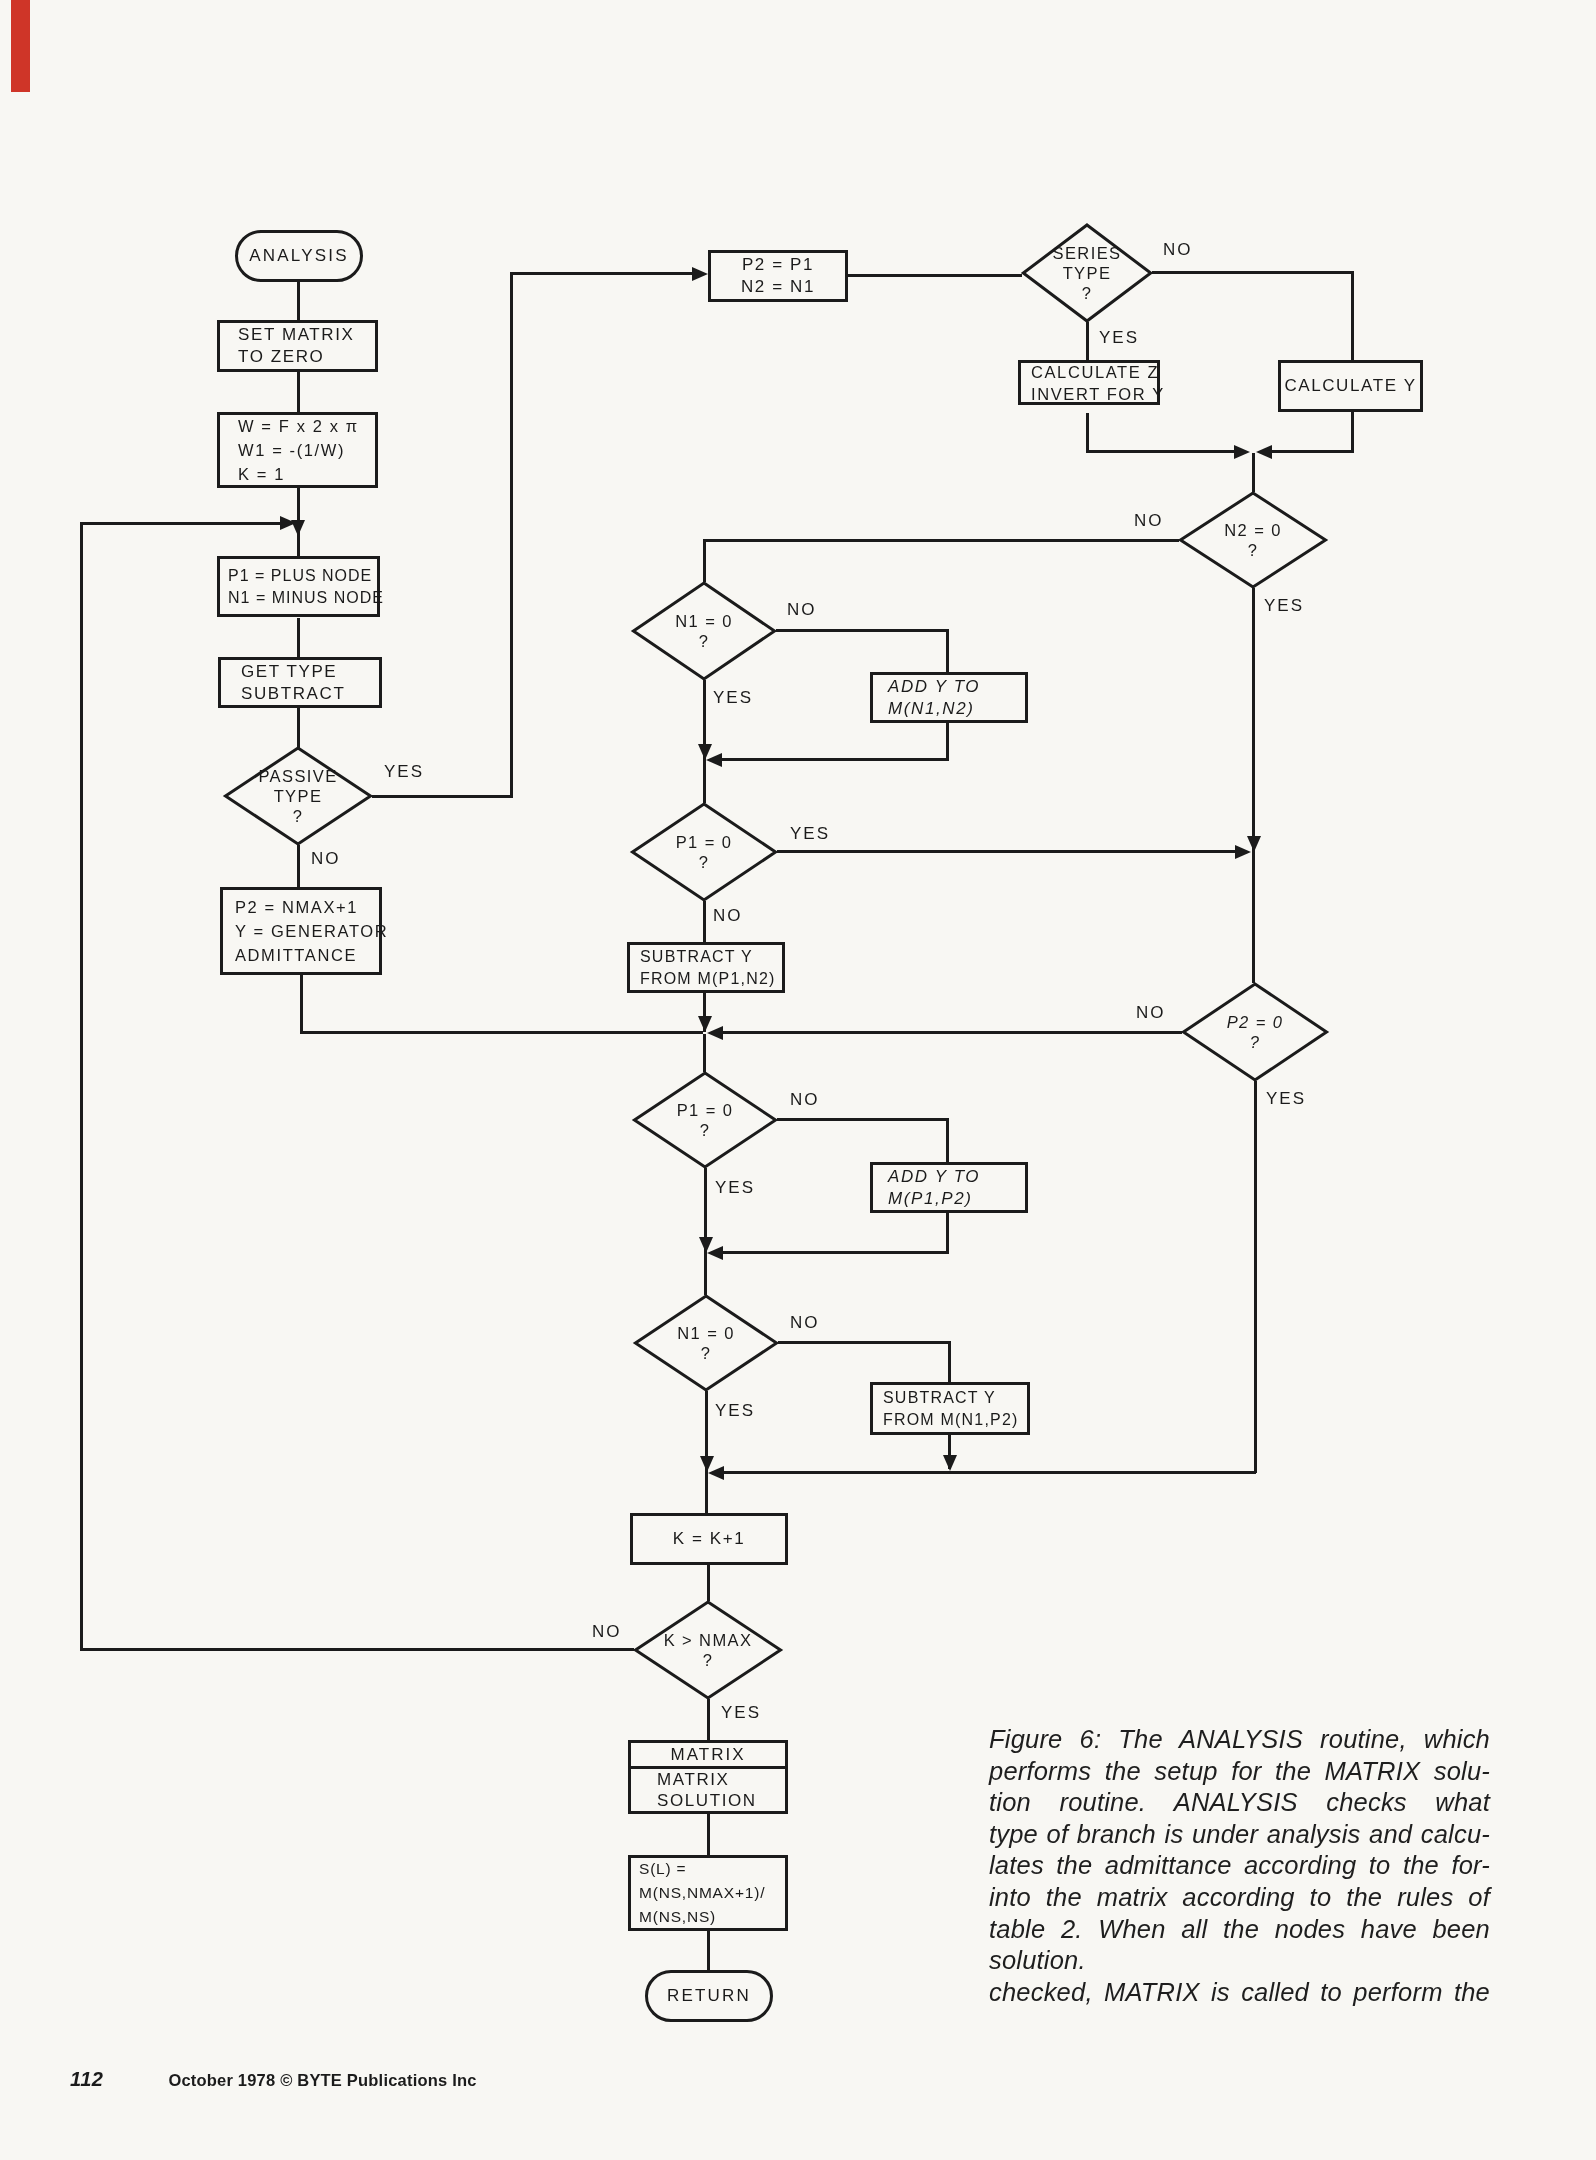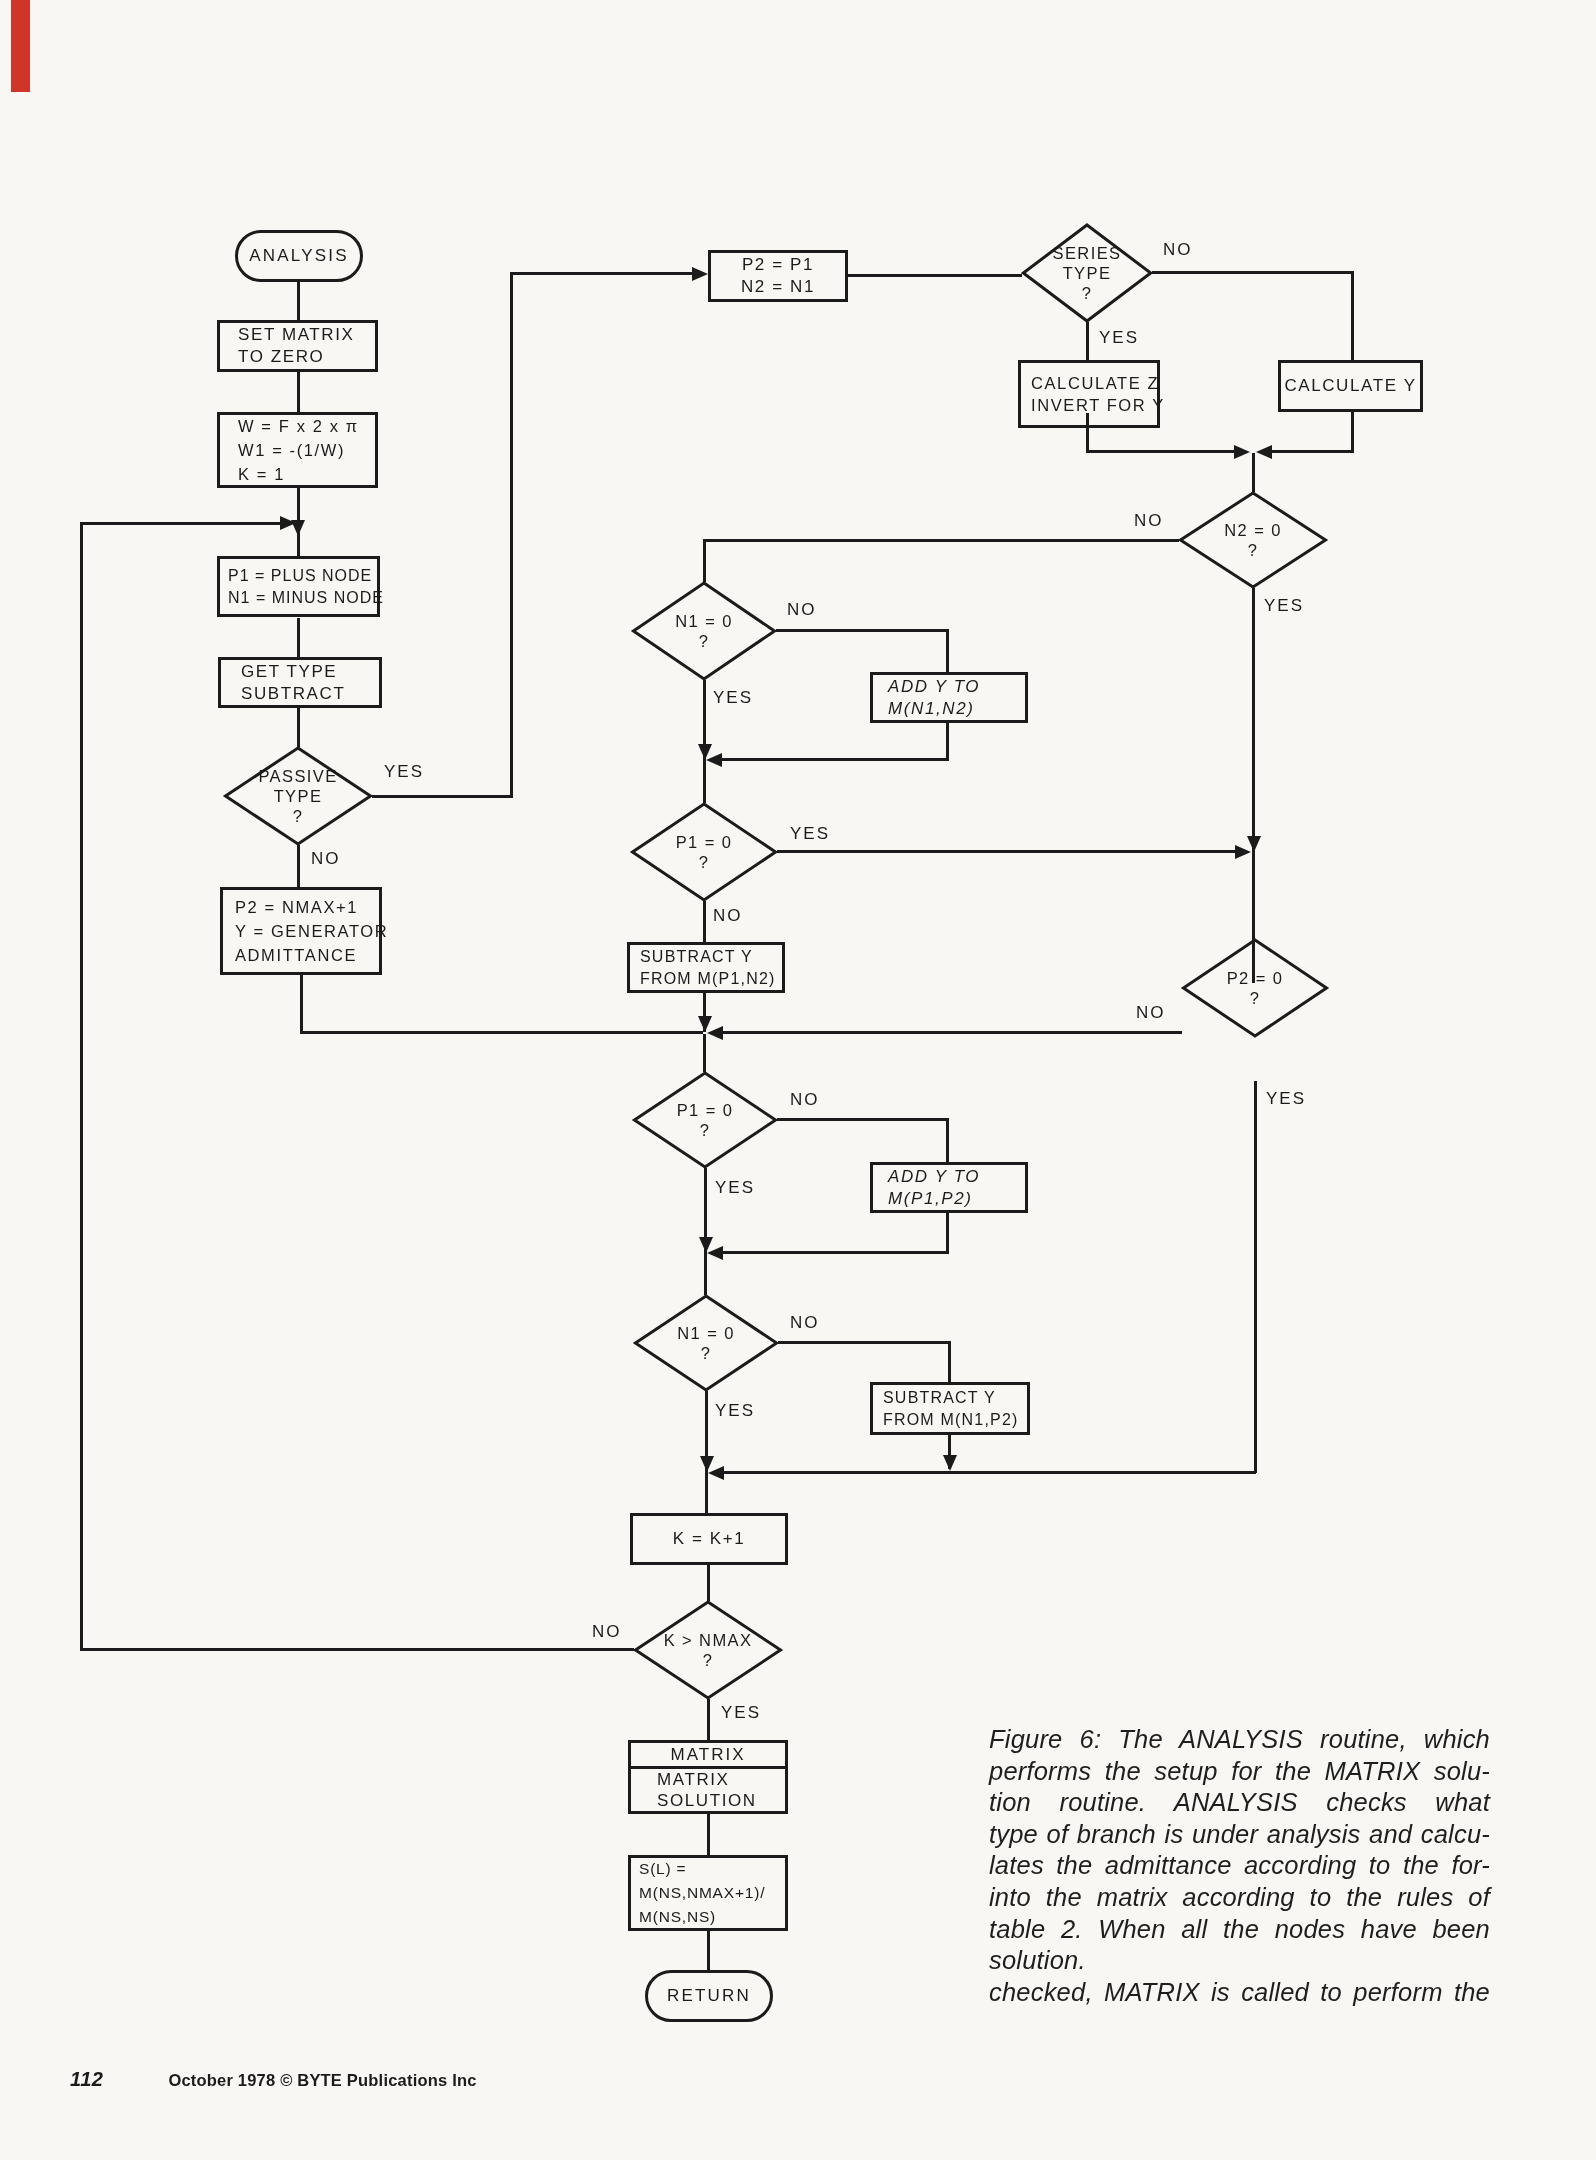--- a/index.html
+++ b/index.html
@@ -133,21 +133,21 @@
     <svg viewBox="0 0 100 100" preserveAspectRatio="none">
         <polygon points="50,1 99,50 50,99 1,50"></polygon>
       </svg>
     <div class="dl">
       <span>SERIES</span>
       <span>TYPE</span>
       <span>?</span>
     </div>
   </div>
 
-  <div class="node-box pad10" style="left:1018px;top:360px;width:142px;height:68px;font-size:16.5px;">
+  <div class="node-box pad10" style="left:1018px;top:360px;width:142px;height:45px;font-size:16.5px;">
     <span>CALCULATE Z</span>
     <span>INVERT FOR Y</span>
   </div>
 
   <div class="node-box center" style="left:1278px;top:360px;width:145px;height:52px;">
     <span>CALCULATE Y</span>
   </div>
 
   <div class="diamond" style="left:1179px;top:492px;width:148px;height:96px;">
     <svg viewBox="0 0 100 100" preserveAspectRatio="none">
@@ -182,21 +182,21 @@
       <span>P1 = 0</span>
       <span>?</span>
     </div>
   </div>
 
   <div class="node-box pad10" style="left:627px;top:942px;width:158px;height:51px;font-size:16px;letter-spacing:1.2px;">
     <span>SUBTRACT Y</span>
     <span>FROM M(P1,N2)</span>
   </div>
 
-  <div class="diamond" style="left:1182px;top:939px;width:146px;height:98px;">
+  <div class="diamond" style="left:1182px;top:983px;width:146px;height:98px;font-style:italic;">
     <svg viewBox="0 0 100 100" preserveAspectRatio="none">
         <polygon points="50,1 99,50 50,99 1,50"></polygon>
       </svg>
     <div class="dl">
       <span>P2 = 0</span>
       <span>?</span>
     </div>
   </div>
 
   <div class="diamond" style="left:633px;top:1072px;width:144px;height:96px;">

